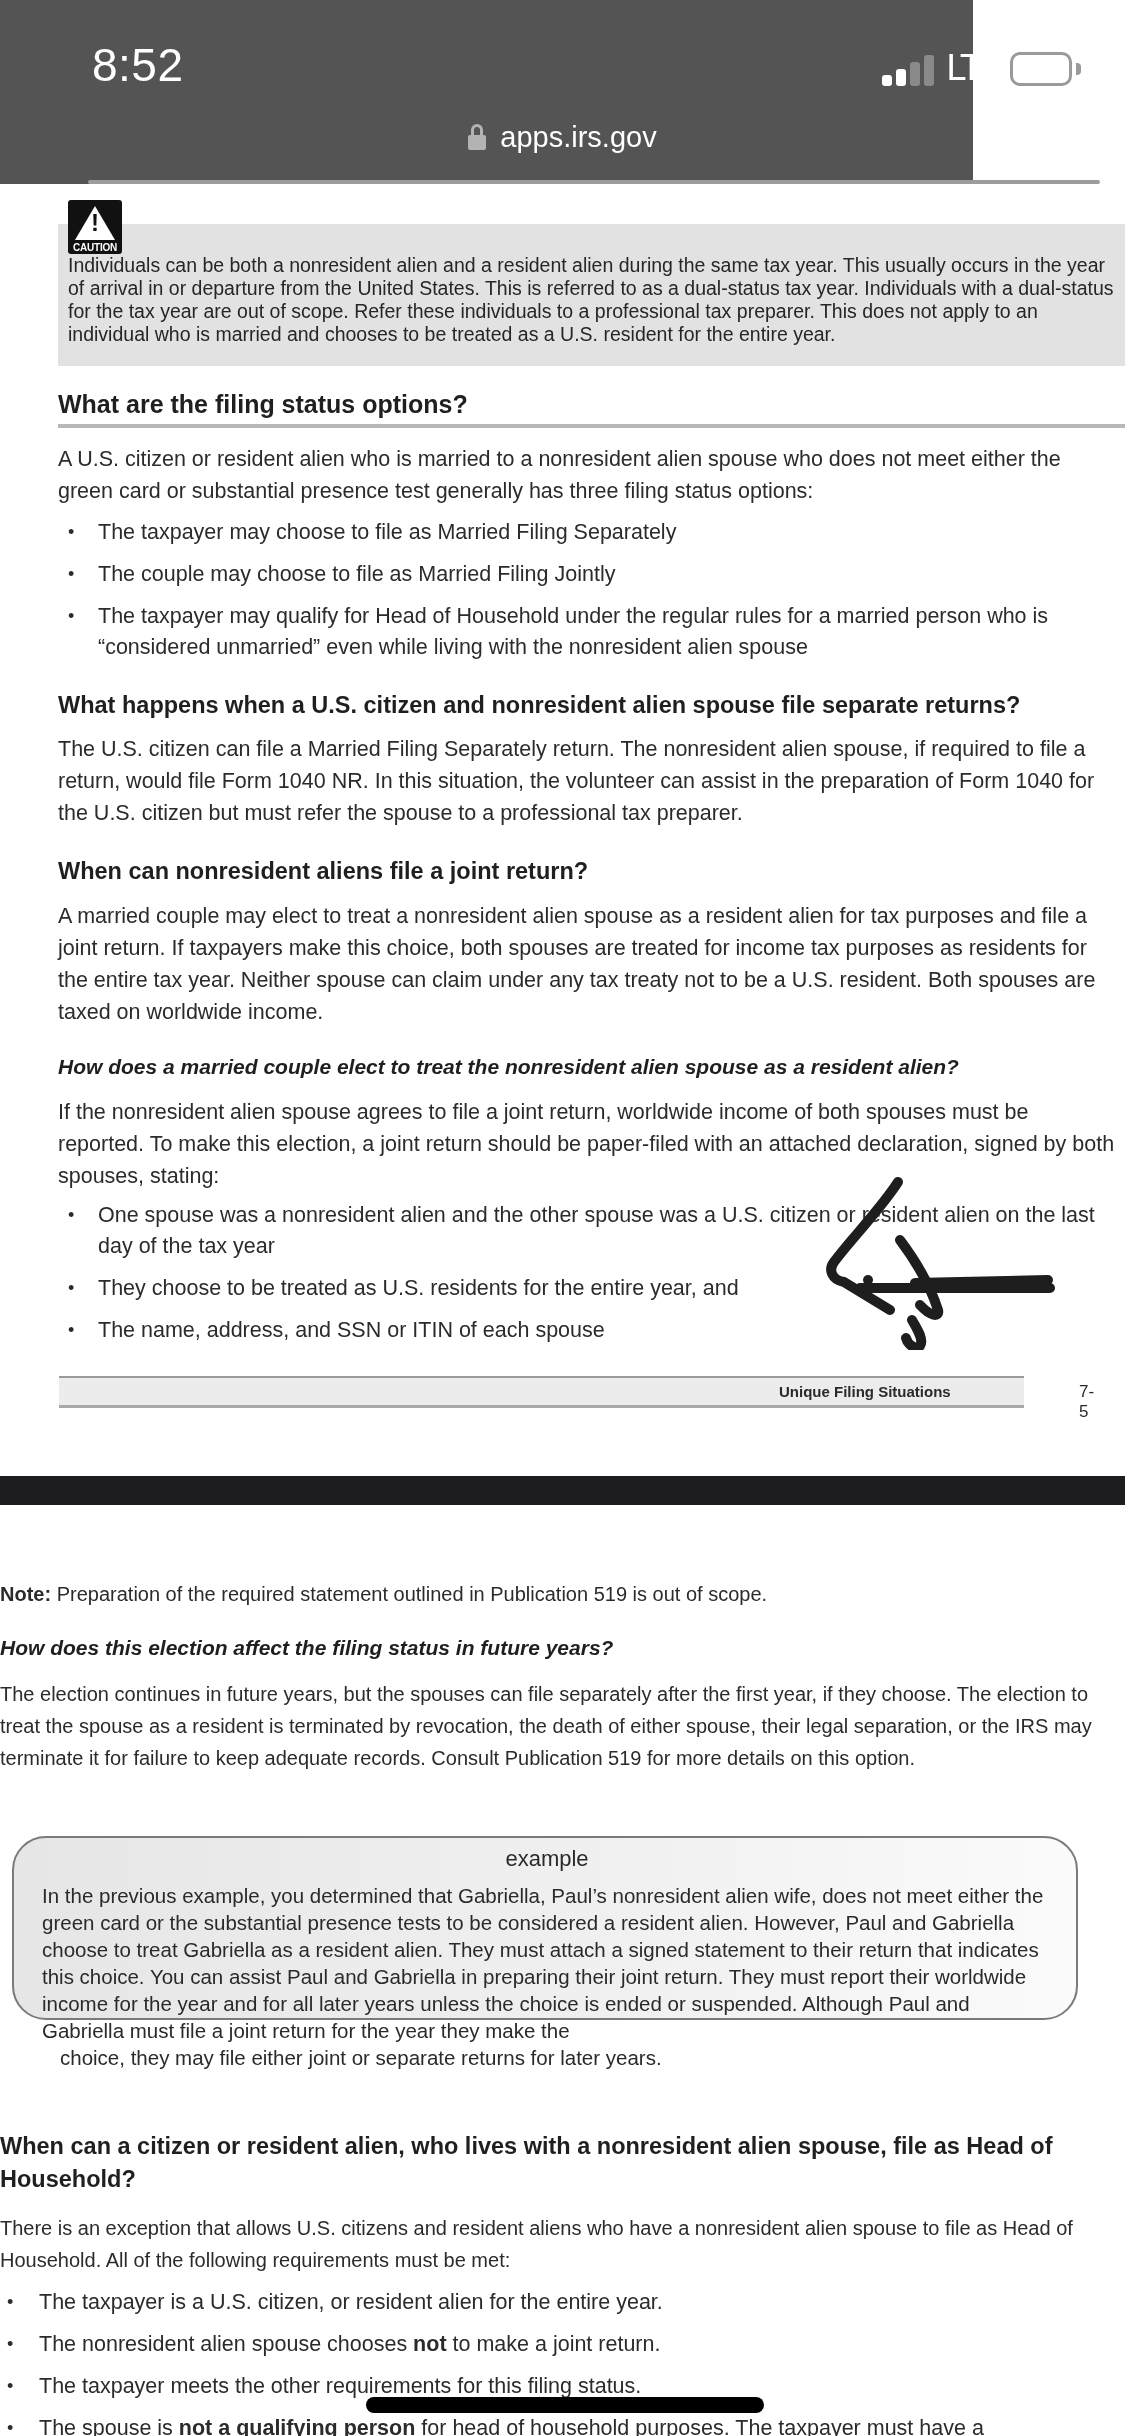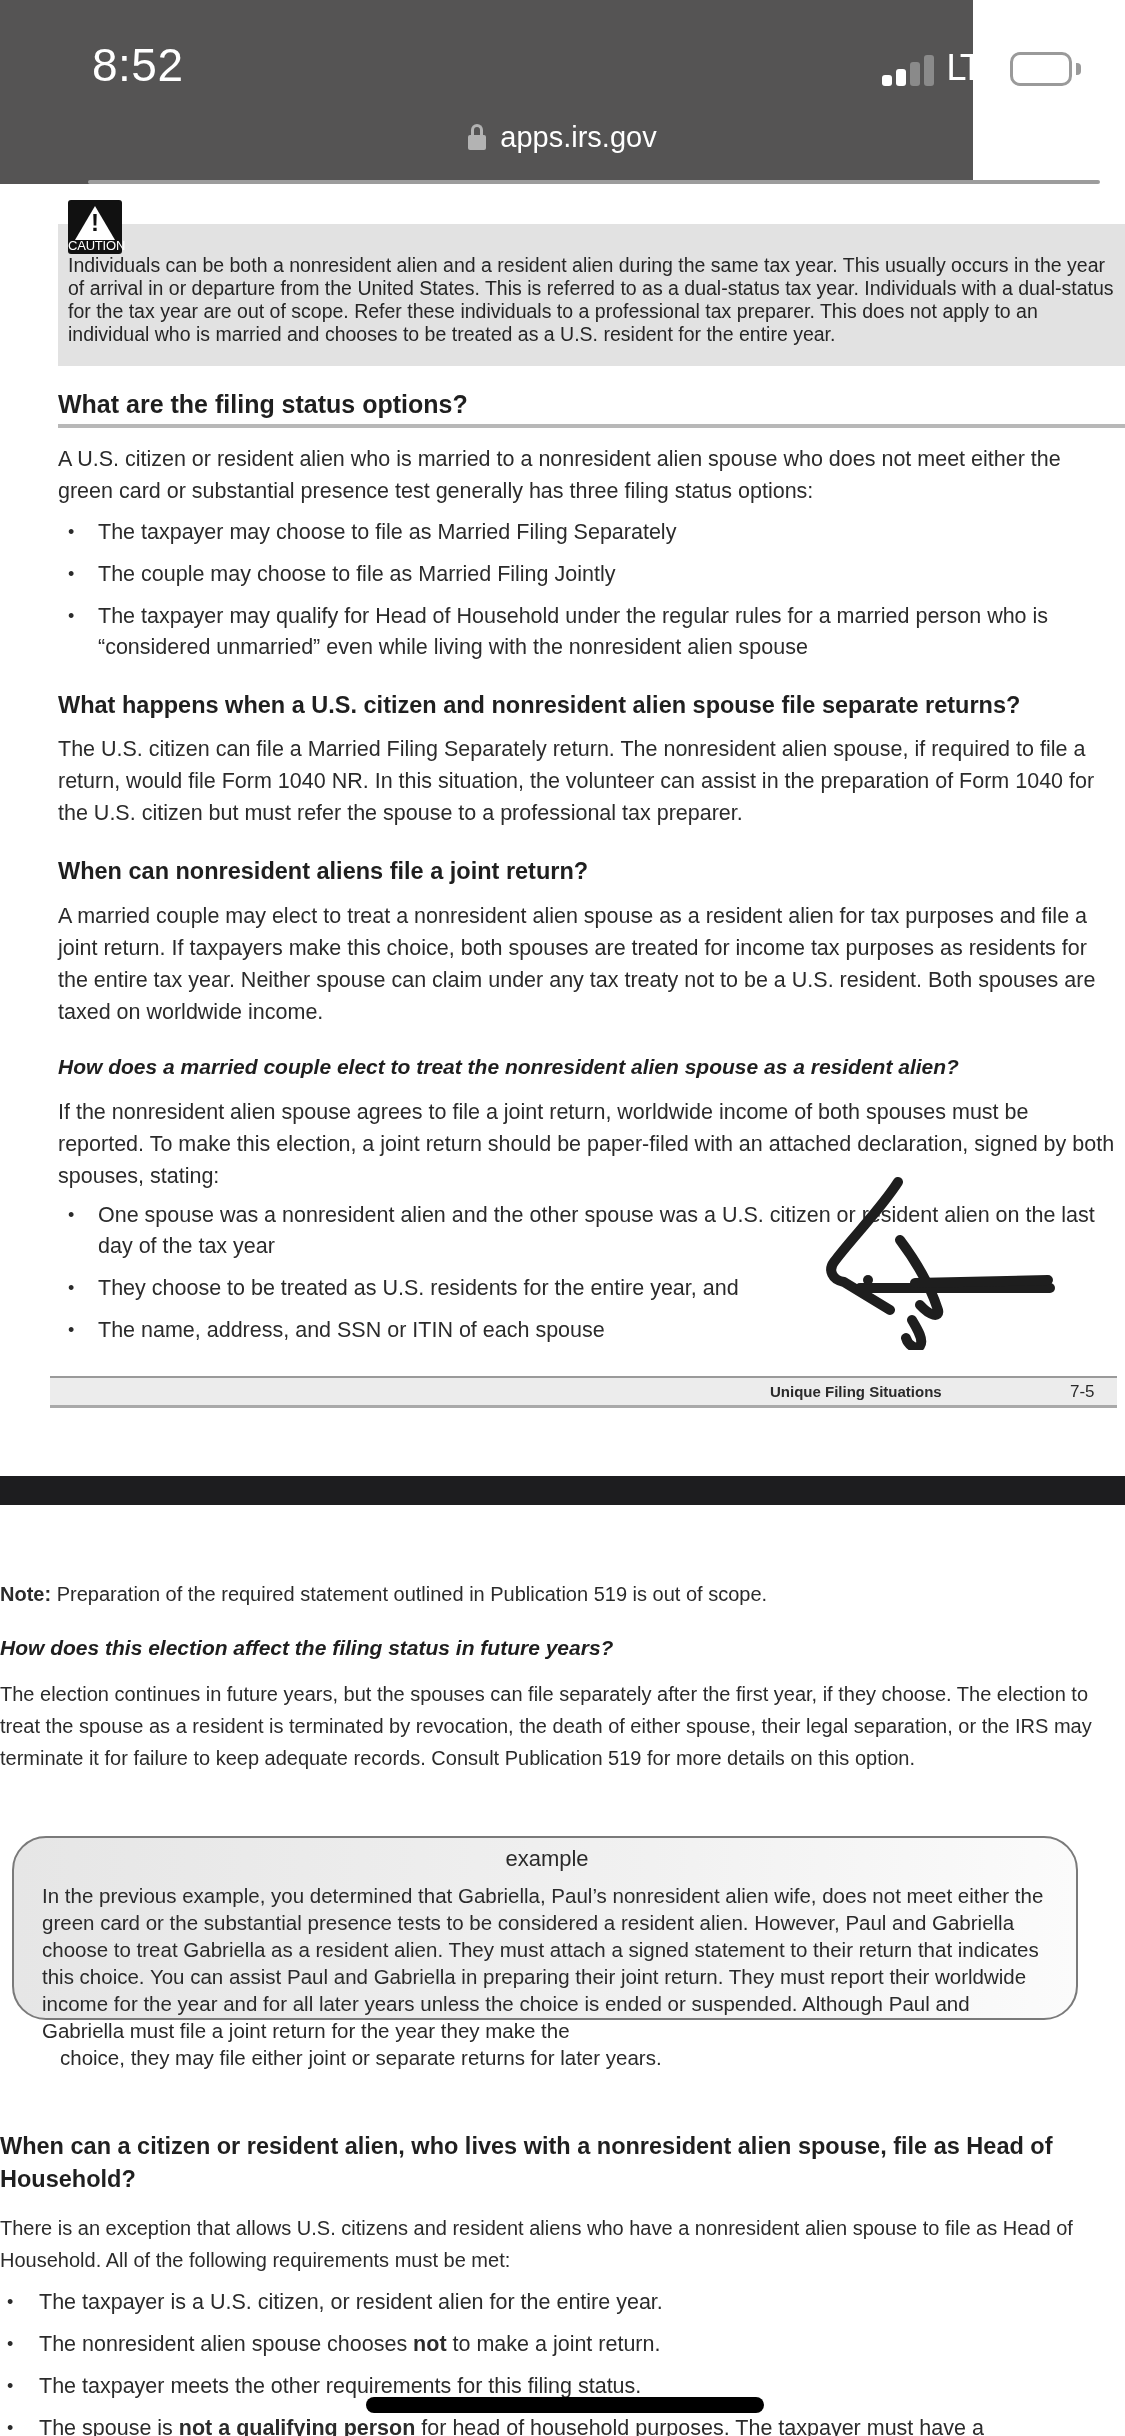--- a/index.html
+++ b/index.html
@@ -19,33 +19,33 @@
   .lock { width: 18px; height: 26px; margin-right: 14px; position: relative; }
   .lock .shackle { position: absolute; left: 3px; top: 0; width: 12px; height: 14px; border: 3px solid #b3b3b3; border-bottom: none; border-radius: 7px 7px 0 0; }
   .lock .body { position: absolute; left: 0; top: 11px; width: 18px; height: 15px; background: #b3b3b3; border-radius: 2px; }
   .url { font-size: 29px; color: #ffffff; font-family: "Liberation Sans", sans-serif; }
   .chrome-edge { position: absolute; left: 88px; top: 180px; width: 1012px; height: 4px; background: #9c9c9c; border-radius: 2px; }
 
   
   .caution-icon { position: absolute; left: 68px; top: 200px; width: 54px; height: 54px; background: #111; border-radius: 3px; }
   .caution-icon .tri { position: absolute; left: 7px; top: 6px; width: 0; height: 0; border-left: 20px solid transparent; border-right: 20px solid transparent; border-bottom: 34px solid #ffffff; }
   .caution-icon .bang { position: absolute; left: 0; top: 9px; width: 54px; text-align: center; font-size: 24px; font-weight: bold; color: #111; font-family: "Liberation Sans", sans-serif; }
-  .caution-icon .label { position: absolute; left: 0; bottom: 1px; width: 54px; text-align: center; font-size: 13px; font-weight: normal; color: #fff; font-family: "Liberation Sans", sans-serif; letter-spacing: -0.2px; }
+  .caution-icon .label { position: absolute; left: 0; bottom: 1px; width: 54px; text-align: center; font-size: 10px; font-weight: bold; color: #fff; font-family: "Liberation Sans", sans-serif; letter-spacing: -0.2px; }
   .caution-box { position: absolute; left: 58px; top: 224px; width: 1067px; height: 142px; background: #e2e2e2; padding: 30px 2px 0 10px; font-size: 19.5px; line-height: 23px; color: #262626; }
 
   .h2 { position: absolute; left: 58px; font-size: 25px; font-weight: bold; color: #1f1f1f; text-align: right; }
   .rule { position: absolute; left: 58px; width: 1067px; height: 4px; background: #b8b8b8; }
   .para { position: absolute; left: 58px; width: 1060px; font-size: 21.5px; line-height: 32px; color: #2b2b2b; }
   .bullets { position: absolute; left: 58px; width: 1060px; list-style: none; }
   .bullets li { position: relative; padding-left: 40px; font-size: 21.5px; line-height: 31px; color: #2b2b2b; margin-bottom: 11px; }
   .bullets li::before { content: "•"; position: absolute; left: 10px; top: 0; font-size: 18px; }
   .h3 { position: absolute; left: 58px; font-size: 23.5px; font-weight: bold; color: #1f1f1f; }
   .h4i { position: absolute; left: 58px; font-size: 21px; font-weight: bold; font-style: italic; color: #1f1f1f; }
 
-  .footer-bar { position: absolute; left: 50px; top: 1376px; width: 1067px; height: 32px; background: #ececec; border-top: 2px solid #9a9a9a; border-bottom: 3px solid #a9a9a9; }
+  .footer-bar { position: absolute; left: 59px; top: 1376px; width: 965px; height: 32px; background: #ececec; border-top: 2px solid #9a9a9a; border-bottom: 3px solid #a9a9a9; }
   .footer-bar .section { position: absolute; left: 720px; top: 5px; font-size: 15px; font-weight: bold; color: #2a2a2a; }
   .footer-bar .pg { position: absolute; left: 1020px; top: 4px; font-size: 17px; color: #2a2a2a; }
 
   .page-gap { position: absolute; left: 0; top: 1476px; width: 1125px; height: 29px; background: #1d1d1f; }
 
   
   .p2 { position: absolute; left: 0; width: 1110px; font-size: 20px; line-height: 32px; color: #2b2b2b; }
   .p2-h4i { position: absolute; left: 0; font-size: 21px; font-weight: bold; font-style: italic; color: #1f1f1f; }
   .example-box { position: absolute; left: 12px; top: 1836px; width: 1066px; height: 184px; border: 2px solid #7a7a7a; border-radius: 34px; background: linear-gradient(90deg, #e6e6e6 0%, #f1f1f1 60%, #fbfbfb 100%); }
   .example-box .title { position: absolute; left: 0; top: 8px; width: 1066px; text-align: center; font-size: 22px; color: #2a2a2a; }

